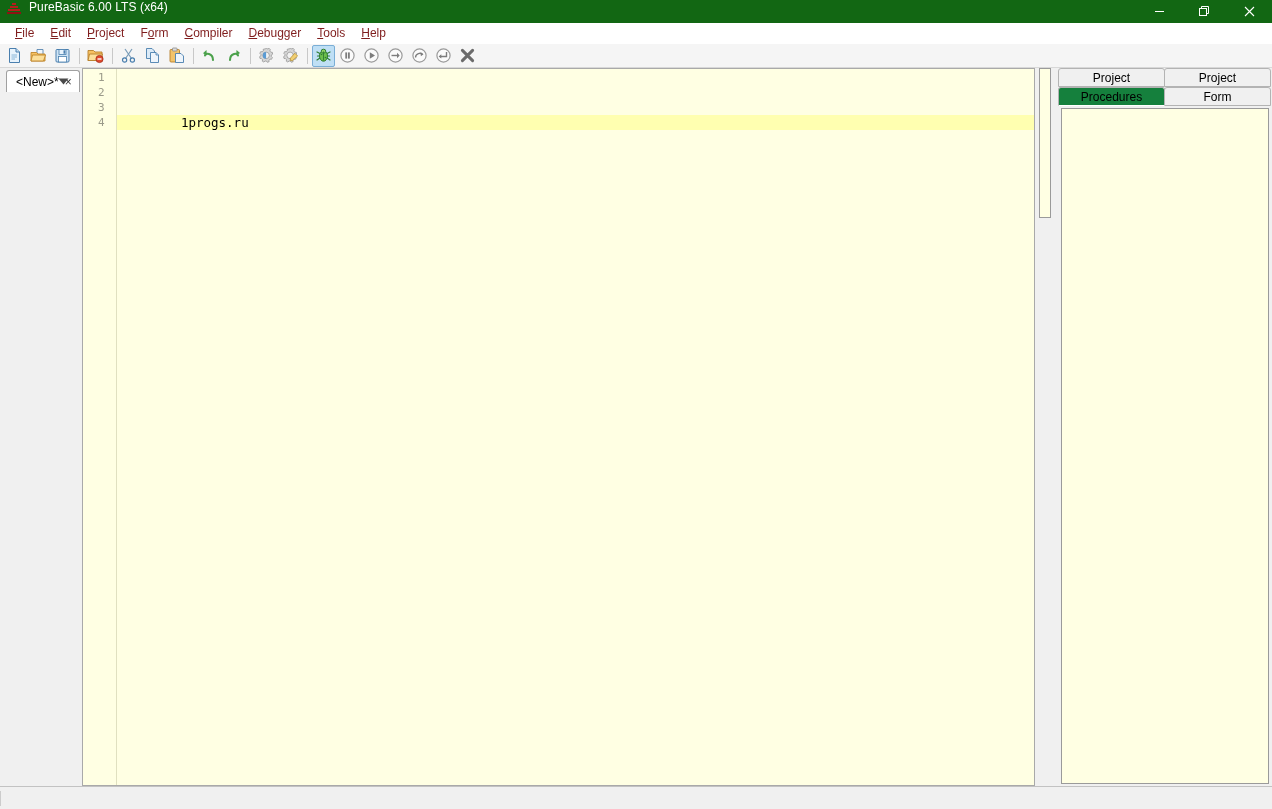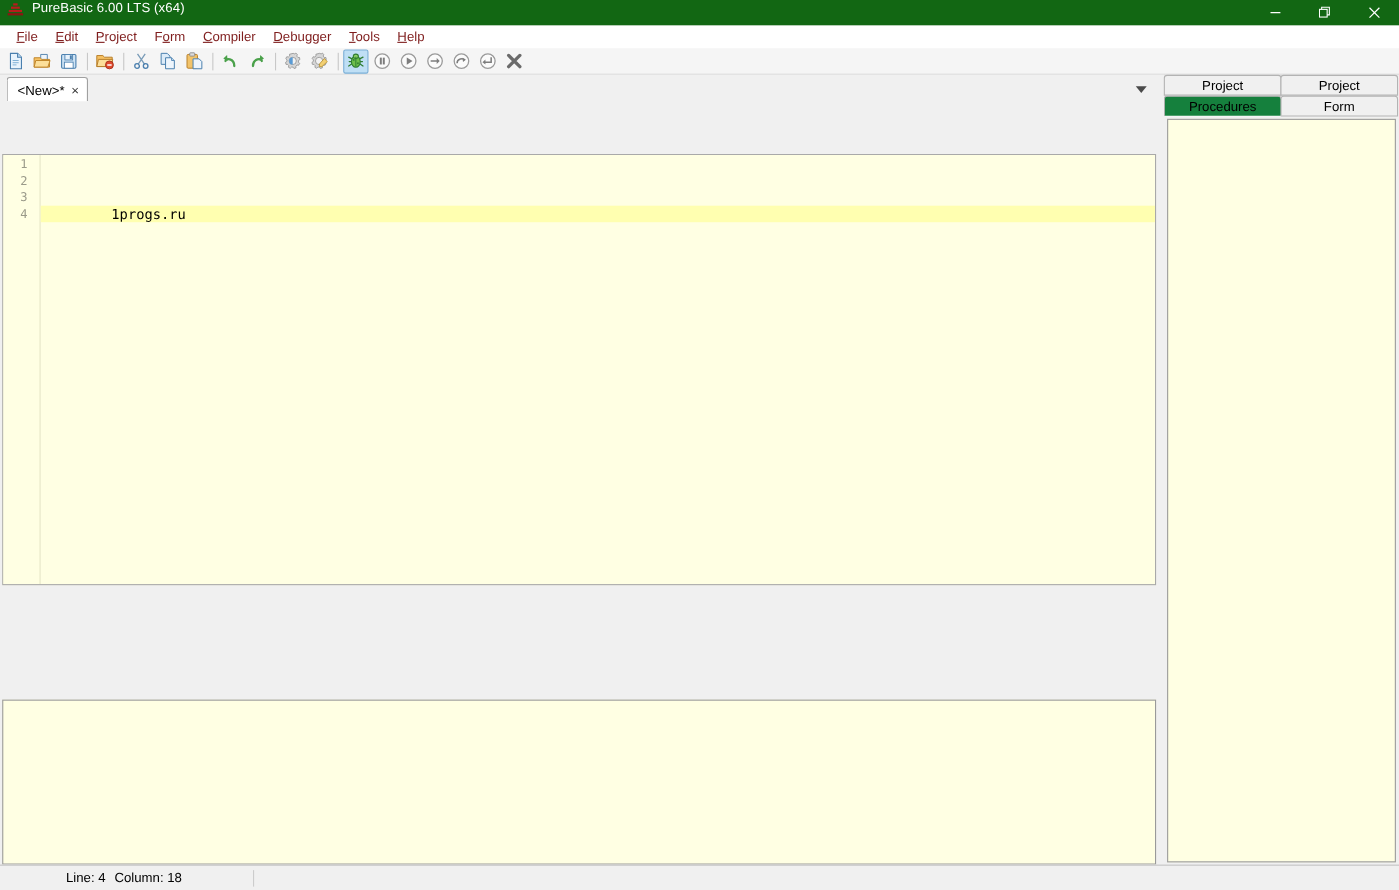--- a/index.html
+++ b/index.html
@@ -111,24 +111,23 @@
   .body-area {
     flex: 1 1 auto;
     display: flex;
     flex-direction: row;
     min-height: 0;
     background: #f0f0f0;
   }
   .left-col {
     width: 1053px;
     display: flex;
-    flex-direction: column;
+    flex-direction: row;
     min-width: 0;
     flex: 0 0 auto;
-    gap: 48px;
   }
 
   
   .tabstrip {
     height: 24px;
     background: #f0f0f0;
     display: flex;
     align-items: flex-end;
     position: relative;
     flex: 0 0 auto;
@@ -576,21 +575,17 @@
         </div>
       </div>
 
       <div class="rlist"></div>
 
     </div>
 
   </div>
 
   <div class="statusbar">
-    <div class="status-cell pos">
-      <span>Line: 4</span>
-      <span>Column: 18</span>
-    </div>
     <div class="status-sep"></div>
     <div class="status-cell"></div>
   </div>
 
 </div>
 
 </body></html>

